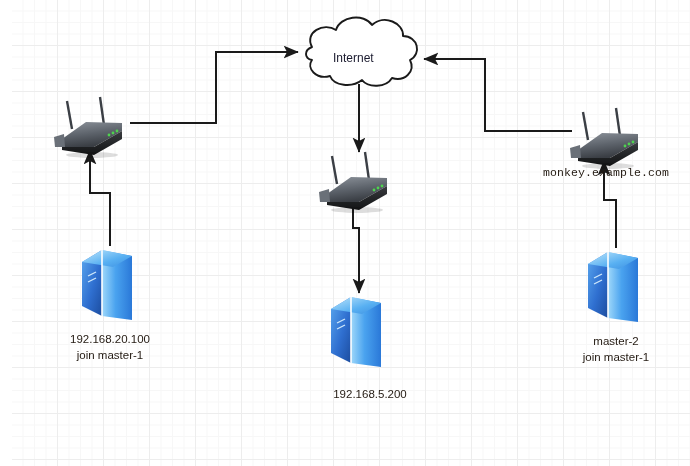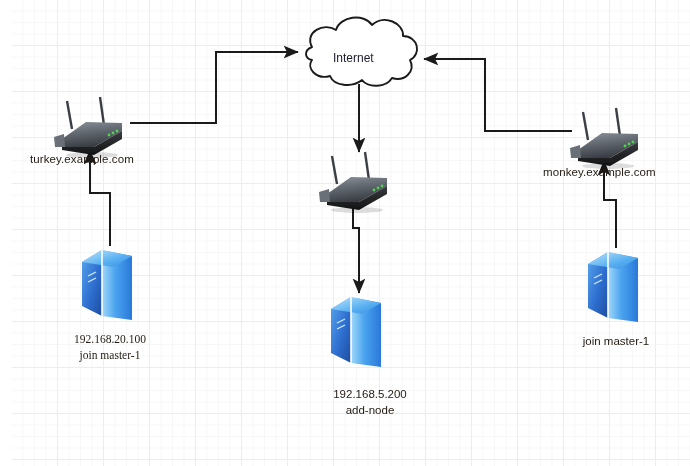--- a/index.html
+++ b/index.html
@@ -190,32 +190,31 @@
       <path d="M22,6 L52,12 L52,76 L22,72 Z" fill="url(#srvFrontG)"></path>
       <path d="M2,18 L22,6 L52,12 L33,23 Z" fill="url(#srvTopG)"></path>
       <path d="M22,6 L22,72" stroke="#ffffff" stroke-width="1.6" fill="none"></path>
       <line x1="8" y1="32" x2="16" y2="28" stroke="#cfe8fb" stroke-width="1.3"></line>
       <line x1="8" y1="38" x2="16" y2="34" stroke="#cfe8fb" stroke-width="1.3"></line>
     </g>
   </svg>
 
   <div class="cloud-label" style="left:321px; top:51px;">Internet</div>
 
-  <div class="label" style="left:18px; top:152px;">turkey.example.com</div>
-
-
-  <div class="label" style="left:531px; top:165px;">monkey.example.com</div>
-
-  <div class="label-multi" style="left:38px; top:332px; width:120px;font-family:Liberation Serif, serif;">
+
+
+  <div class="label" style="left:531px; top:165px;font-family:Liberation Mono, monospace;">monkey.example.com</div>
+
+  <div class="label-multi" style="left:38px; top:332px; width:120px;">
     <div>192.168.20.100</div>
     <div>join master-1</div>
   </div>
 
   <div class="label-multi" style="left:298px; top:387px; width:120px;">
     <div>192.168.5.200</div>
-    <div>add-node</div>
   </div>
 
   <div class="label-multi" style="left:544px; top:334px; width:120px;">
+    <div>master-2</div>
     <div>join master-1</div>
   </div>
 
 </div>
 
 </body></html>

